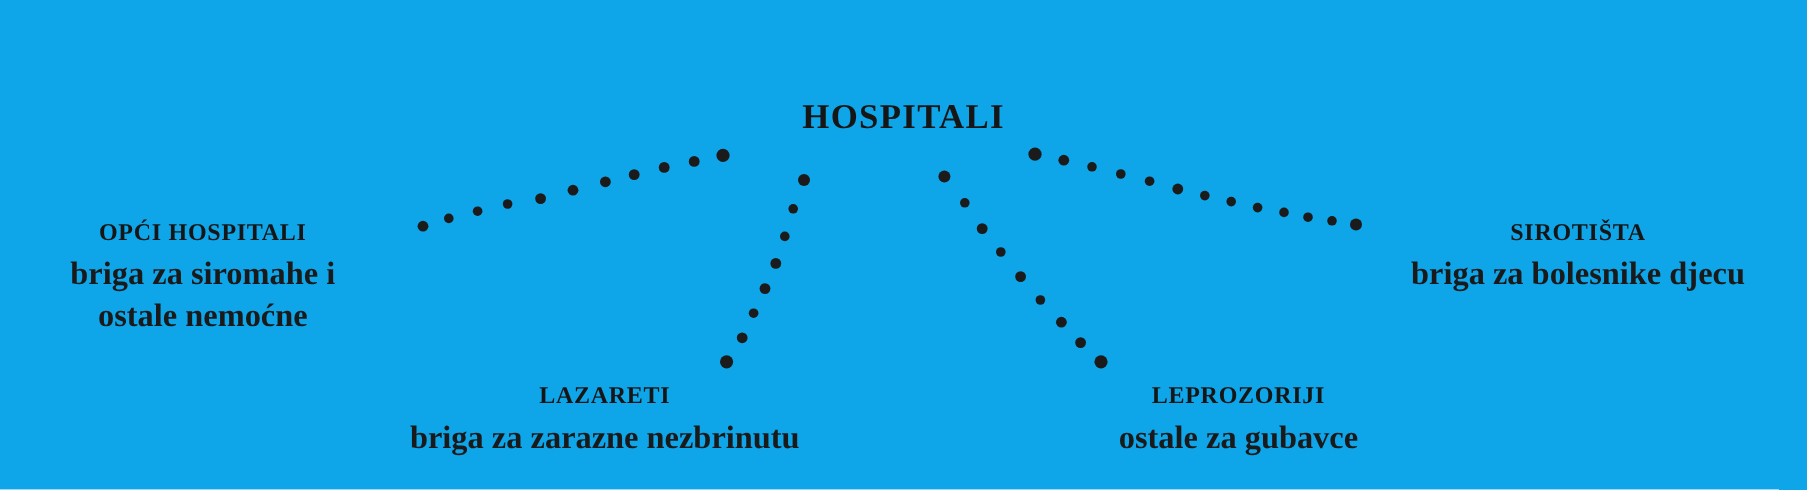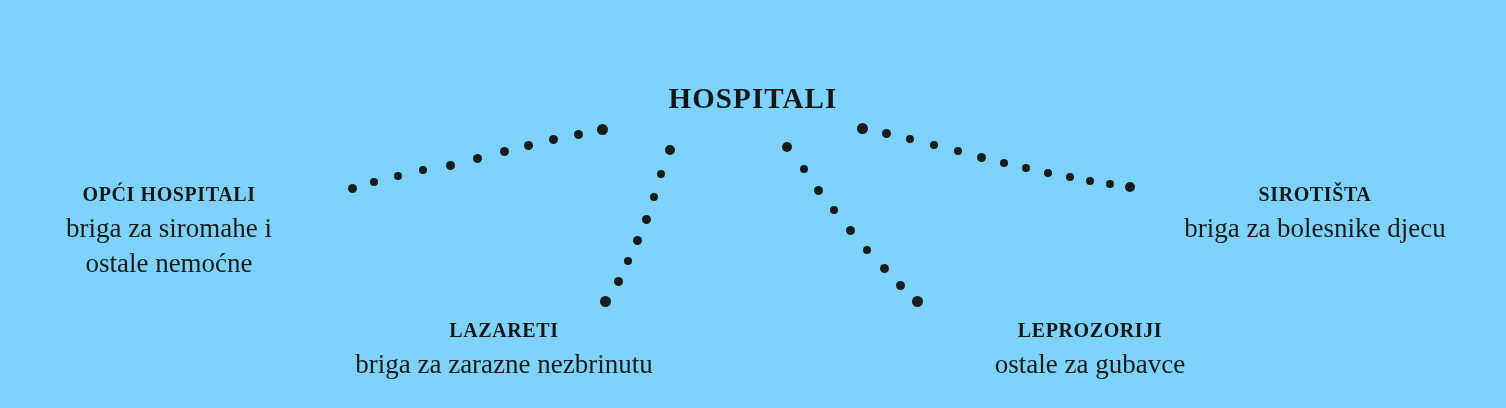--- a/index.html
+++ b/index.html
@@ -4,39 +4,39 @@
 <style>
   html, body {
     margin: 0;
     padding: 0;
     background: #ffffff;
   }
   #canvas {
     position: relative;
     width: 1506px;
     height: 408px;
-    background: #7dd3fc;
+    background: #0ea5e9;
     overflow: hidden;
     font-family: "Liberation Serif", "DejaVu Serif", serif;
     color: #1a1a1a;
   }
   .node {
     position: absolute;
     text-align: center;
     line-height: 1.0;
   }
   .node-title {
     font-weight: bold;
     font-size: 20px;
     letter-spacing: 0.6px;
     color: #161616;
     white-space: nowrap;
   }
   .node-desc {
-    font-weight: normal;
+    font-weight: bold;
     font-size: 27px;
     color: #1a1a1a;
     line-height: 1.30;
     margin-top: 7px;
     white-space: pre-line;
   }
   
   #node-root {
     left: 0;
     top: 84px;
@@ -59,21 +59,21 @@
     width: 438px;
   }
   
   #node-bottom-left {
     left: 280px;
     top: 320px;
     width: 448px;
   }
   
   #node-bottom-right {
-    left: 920px;
+    left: 862px;
     top: 320px;
     width: 340px;
   }
   #connectors {
     position: absolute;
     left: 0;
     top: 0;
     width: 1506px;
     height: 408px;
     pointer-events: none;

